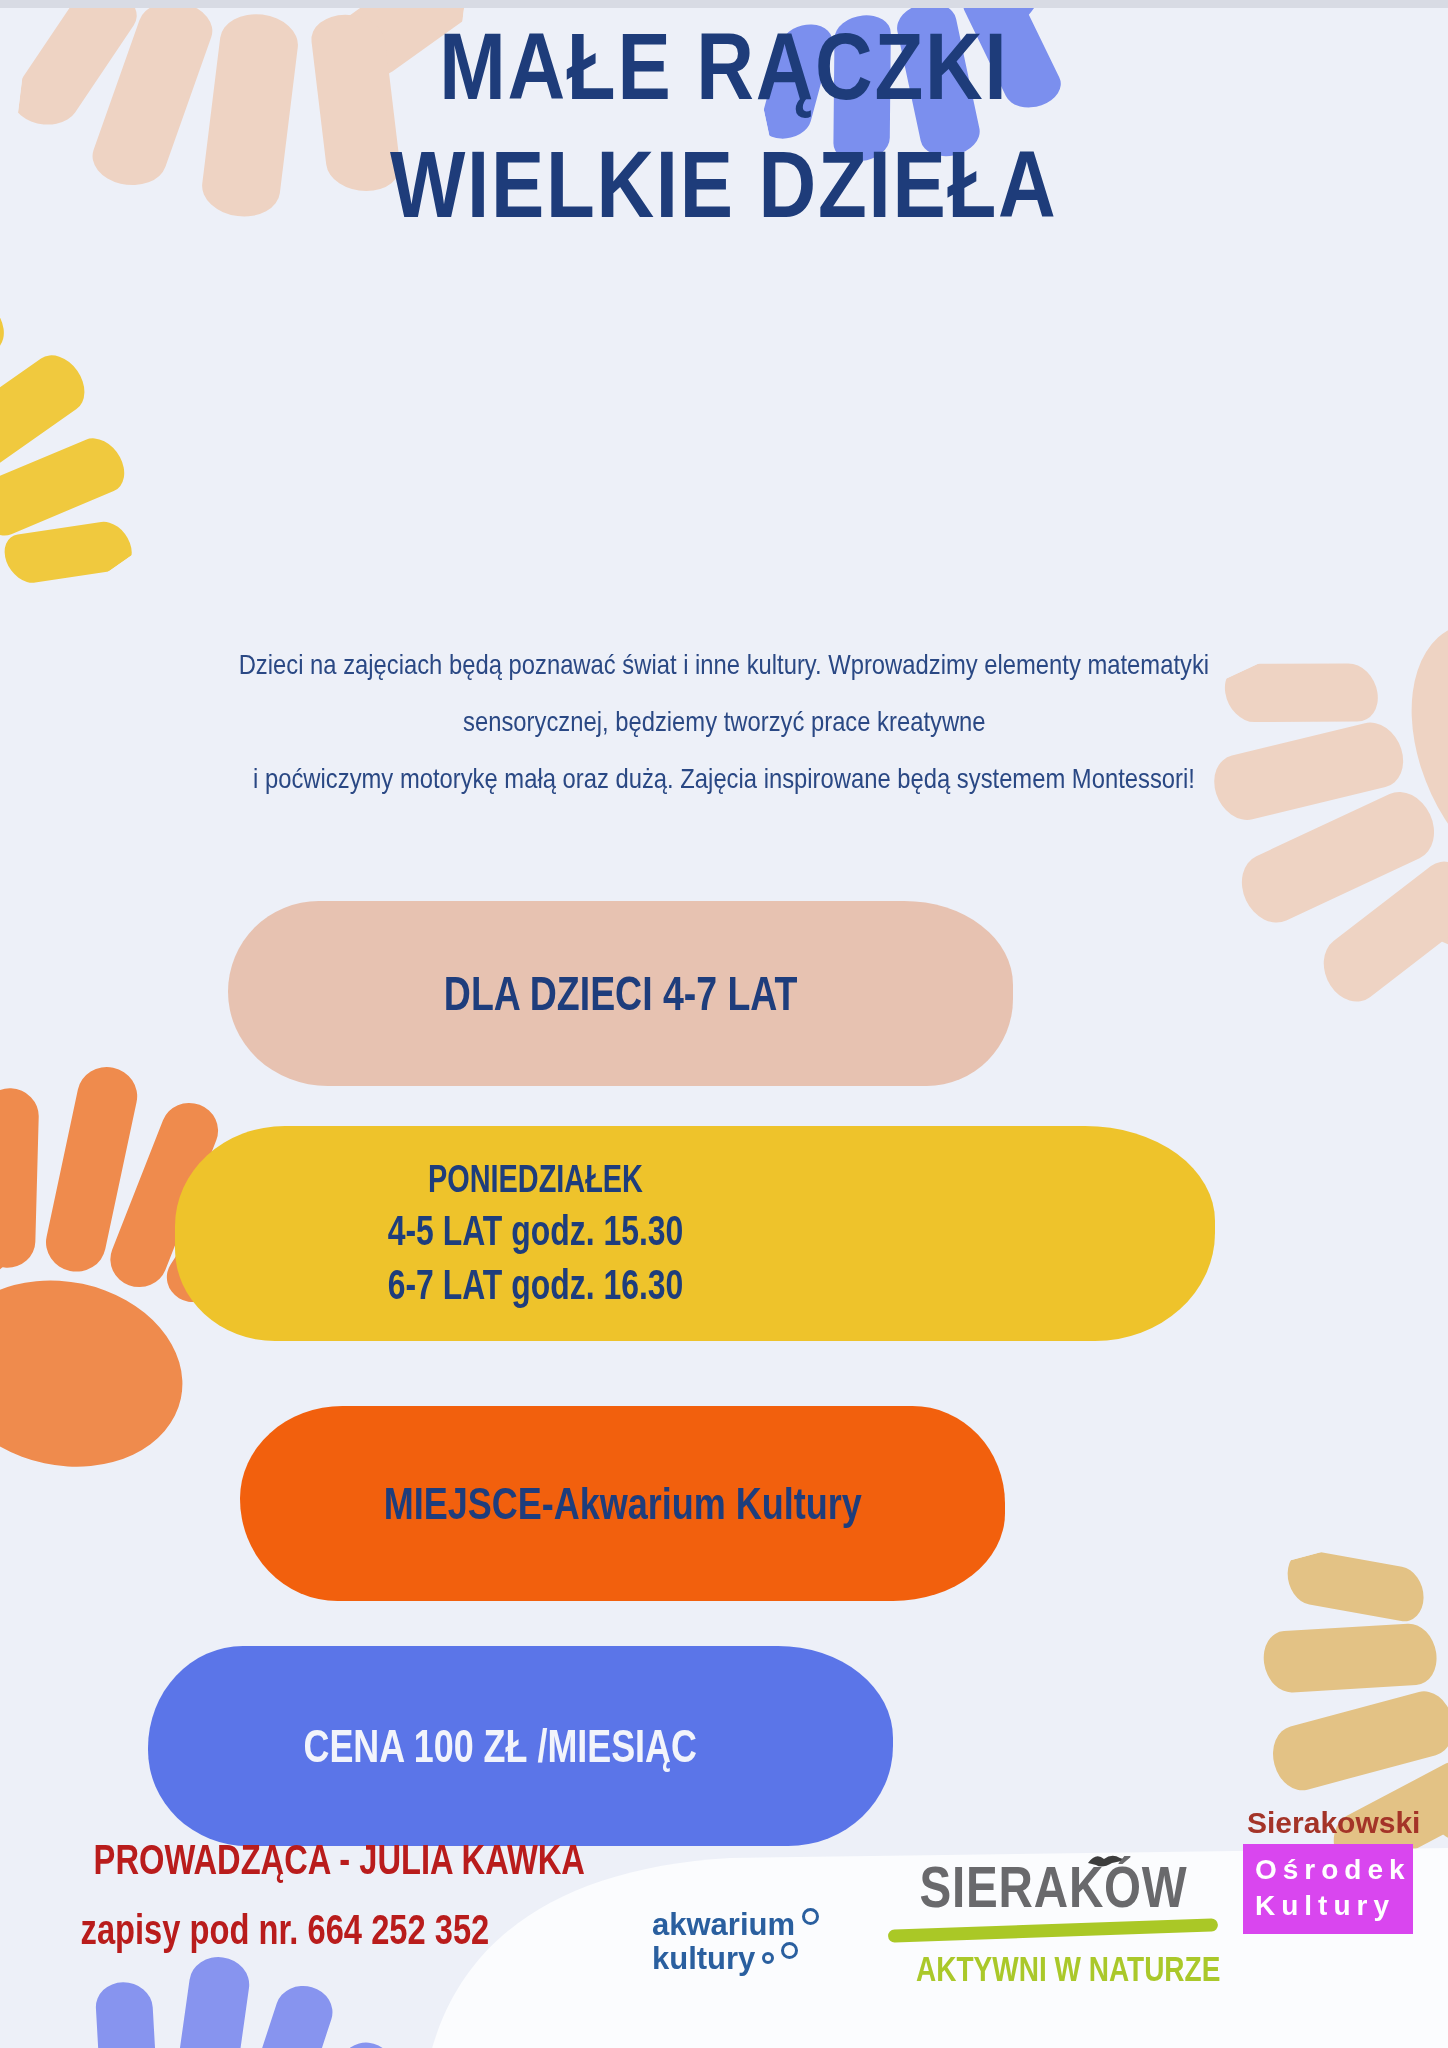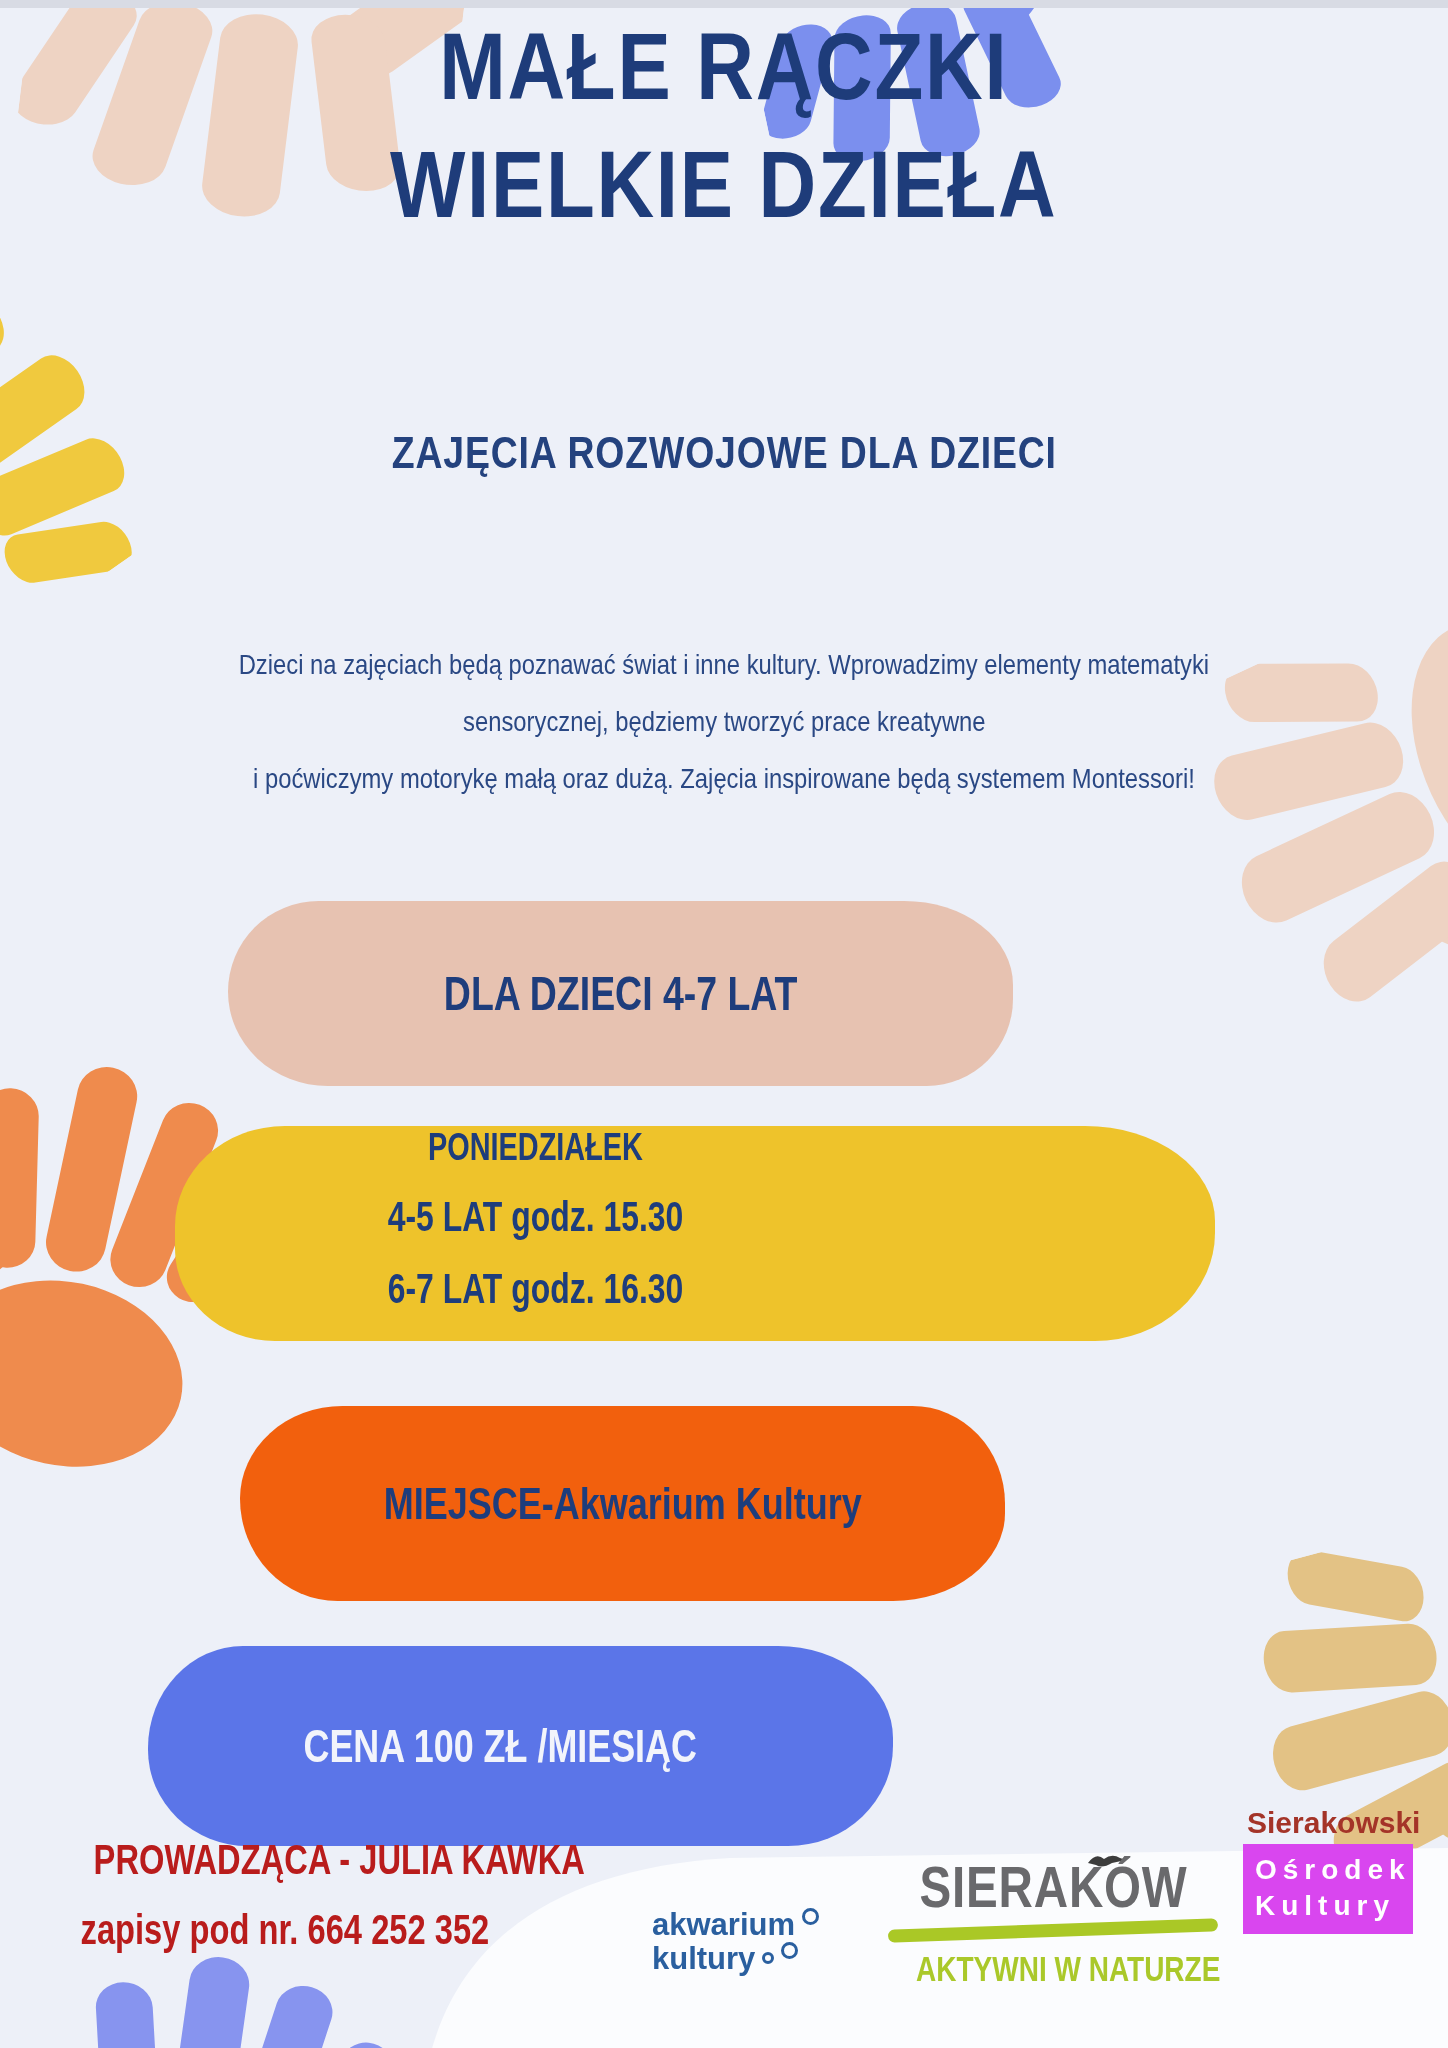--- a/index.html
+++ b/index.html
@@ -21,21 +21,21 @@
   #description .dline{font-size:28px;line-height:57px;font-weight:500;}
   #description .cond{transform:scaleX(.85);}
   
   .pill{position:absolute;z-index:3;display:flex;align-items:center;justify-content:center;color:#1e3d7c;}
   #pill-age{left:228px;top:893px;width:785px;height:185px;background:#e7c2b1;
     border-radius:100px 120px 95px 110px / 100px 92px 96px 104px;}
   #pill-age .cond{font-size:48px;font-weight:600;transform:scaleX(.78);}
   #pill-schedule{left:175px;top:1118px;width:1040px;height:215px;background:#eec32b;
     border-radius:110px 130px 120px 100px / 100px 95px 108px 92px;}
   #pill-schedule .txtcol{position:absolute;left:0;top:0;bottom:0;width:720px;
-    display:flex;flex-direction:column;align-items:center;justify-content:flex-start;gap:24px;}
+    display:flex;flex-direction:column;align-items:center;justify-content:center;gap:6px;}
   #pill-schedule .day{font-size:38px;font-weight:600;}
   #pill-schedule .slot{font-size:42px;font-weight:600;}
   #pill-schedule .cond{transform:scaleX(.76);}
   #pill-place{left:240px;top:1398px;width:765px;height:195px;background:#f2600d;
     border-radius:105px 95px 115px 100px / 95px 100px 90px 105px;}
   #pill-place .cond{font-size:45px;font-weight:600;transform:scaleX(.8);}
   #pill-price{left:148px;top:1638px;width:745px;height:200px;background:#5b75e8;
     border-radius:95px 115px 105px 100px / 102px 92px 100px 96px;padding-right:40px;box-sizing:border-box;}
   #pill-price .cond{font-size:46px;font-weight:600;color:#f2f4fb;transform:scaleX(.78);}
   
@@ -108,23 +108,20 @@
 
   <svg id="whiteblob" viewBox="0 0 1048 208" preserveAspectRatio="none">
     <path d="M 30 208 C 60 90 160 20 330 10 L 1048 0 L 1048 208 Z" fill="#fbfcfe"></path>
   </svg>
 
   <div class="layer" id="title">
     <div class="line"><span class="cond">MAŁE RĄCZKI</span></div>
     <div class="line"><span class="cond">WIELKIE DZIEŁA</span></div>
   </div>
 
-  <div class="layer" id="subtitle">
-    <span class="cond">ZAJĘCIA ROZWOJOWE DLA DZIECI</span>
-  </div>
 
   <div class="layer" id="description">
     <div class="dline"><span class="cond">Dzieci na zajęciach będą poznawać świat i inne kultury. Wprowadzimy elementy matematyki</span></div>
     <div class="dline"><span class="cond">sensorycznej, będziemy tworzyć prace kreatywne</span></div>
     <div class="dline"><span class="cond">i poćwiczymy motorykę małą oraz dużą. Zajęcia inspirowane będą systemem Montessori!</span></div>
   </div>
 
   <div class="pill" id="pill-age">
     <span class="cond">DLA DZIECI 4-7 LAT</span>
   </div>

